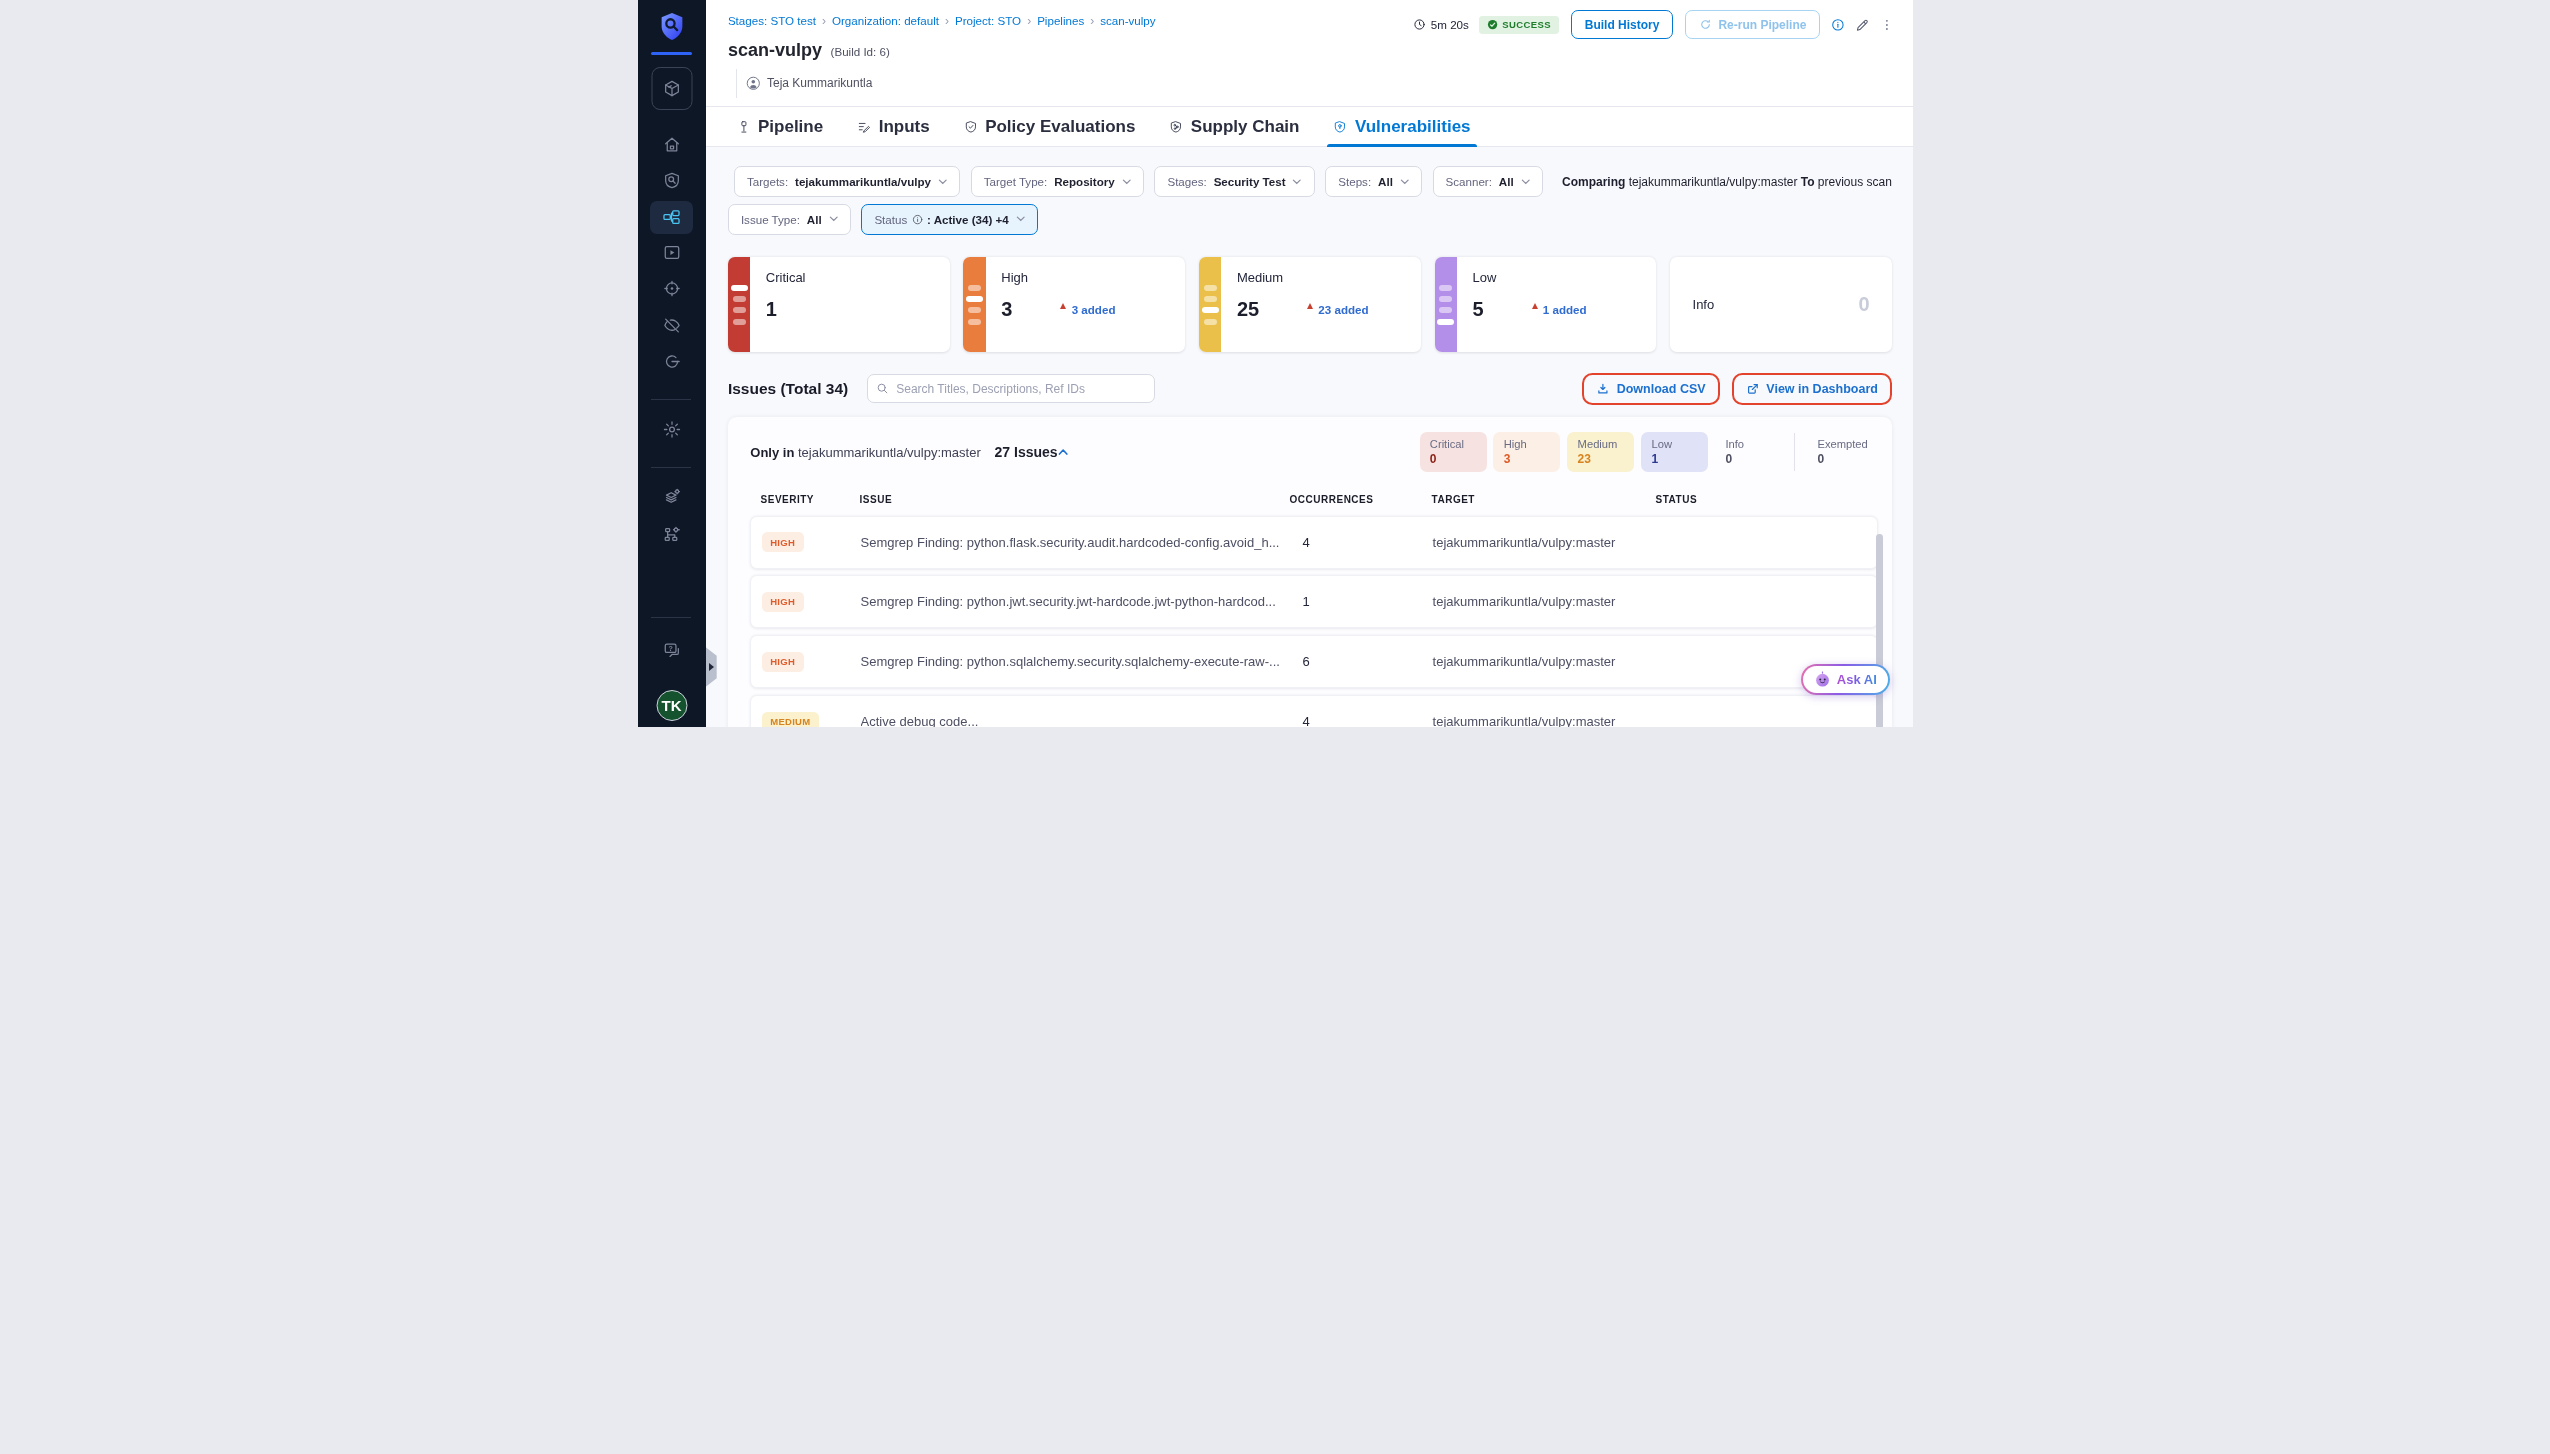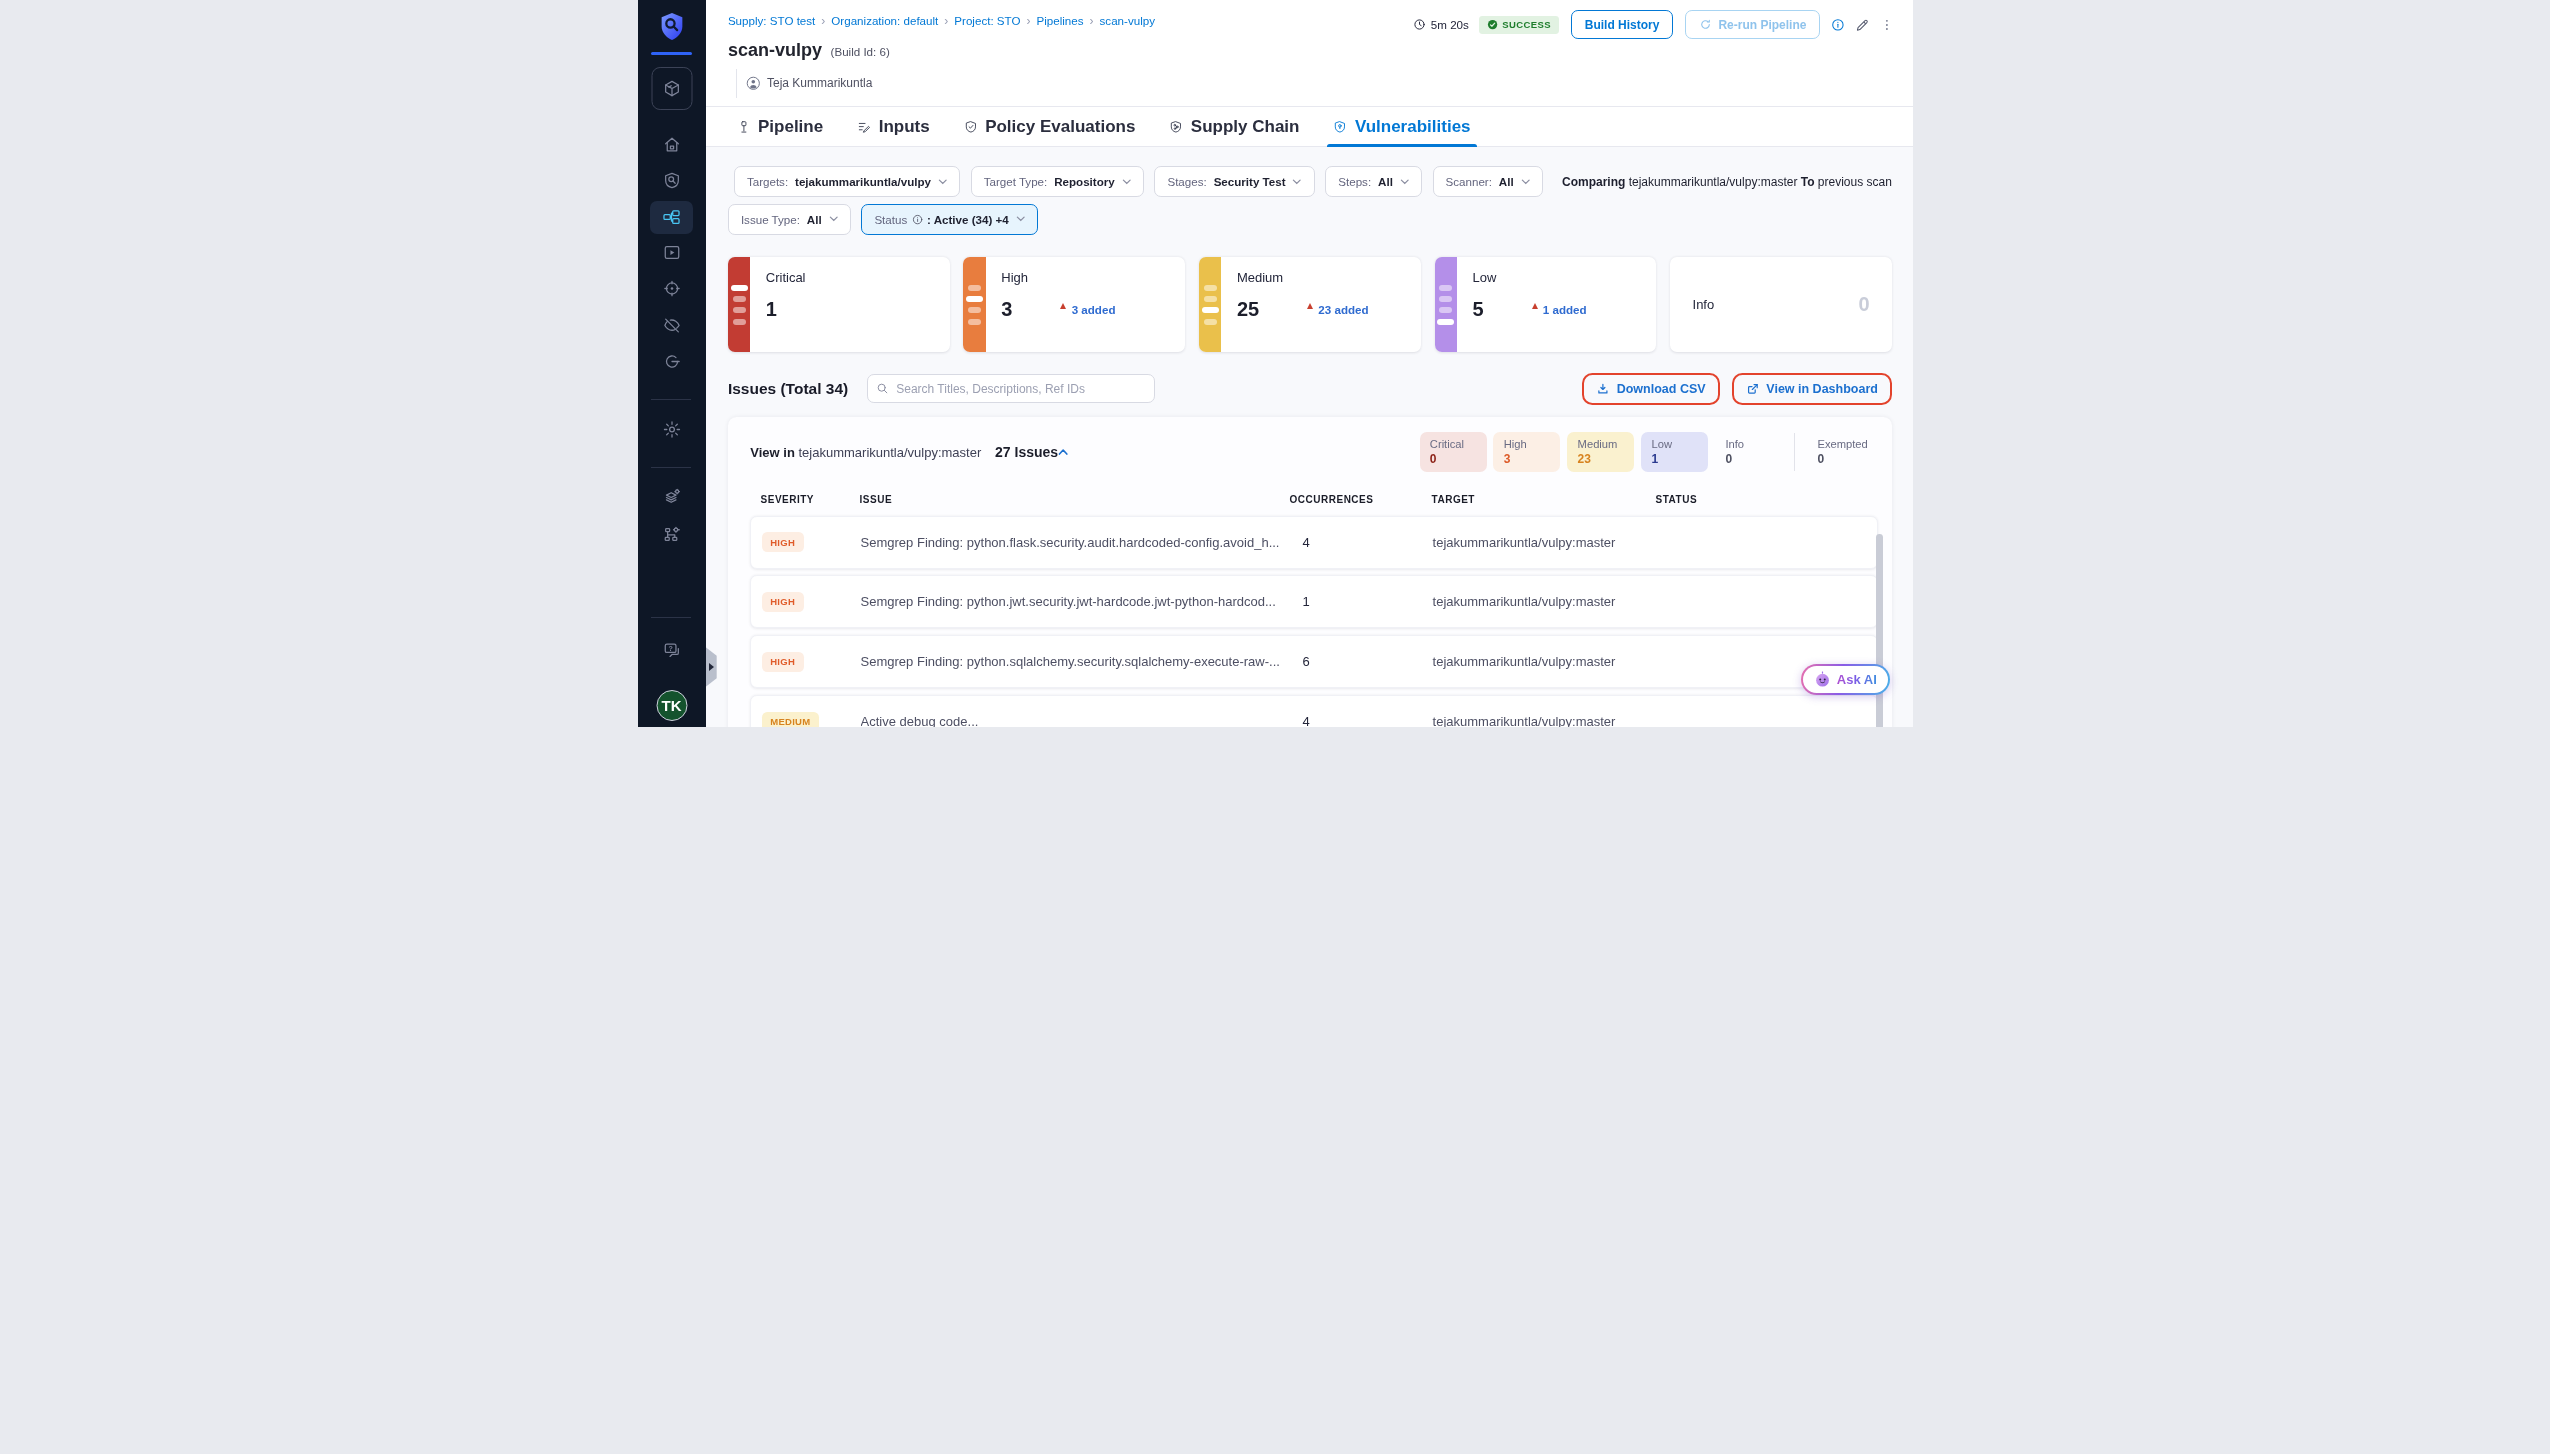--- a/index.html
+++ b/index.html
@@ -238,21 +238,21 @@
     <div class="snav avatar">TK</div>
   </aside>
   <div class="handle">
       <span></span>
     </div>
 
   <div class="main">
 
     <div class="hdr">
       <div class="crumbs">
-        <span class="crumb">Supply: STO test</span>
+        <span class="crumb">Stages: STO test</span>
         <span class="crumb-sep">›</span>
         <span class="crumb">Organization: default</span>
         <span class="crumb-sep">›</span>
         <span class="crumb">Project: STO</span>
         <span class="crumb-sep">›</span>
         <span class="crumb">Pipelines</span>
         <span class="crumb-sep">›</span>
         <span class="crumb">scan-vulpy</span>
       </div>
 
@@ -533,21 +533,21 @@
                 <path d="M16 13.5v4.5a1.5 1.5 0 01-1.5 1.5H6a1.5 1.5 0 01-1.5-1.5V9.5A1.5 1.5 0 016 8h4.5"></path>
               </svg>
             <span>View in Dashboard</span>
           </span>
         </div>
       </div>
 
       <div class="panel">
         <div class="panel-head">
           <span class="onlyin">
-            <b>View in</b>
+            <b>Only in</b>
             <span>tejakummarikuntla/vulpy:master</span>
           </span>
           <span class="issuecount">
             <span>27 Issues</span>
             <svg width="10.3" height="7.7" viewBox="0 0 14 9" fill="none" stroke="#1c70cf" stroke-width="2.2" stroke-linecap="round" stroke-linejoin="round">
                 <path d="M2 7.5L7 2l5 5.5"></path>
               </svg>
           </span>
           <div class="chips">
             <div class="chip chip-critical">

